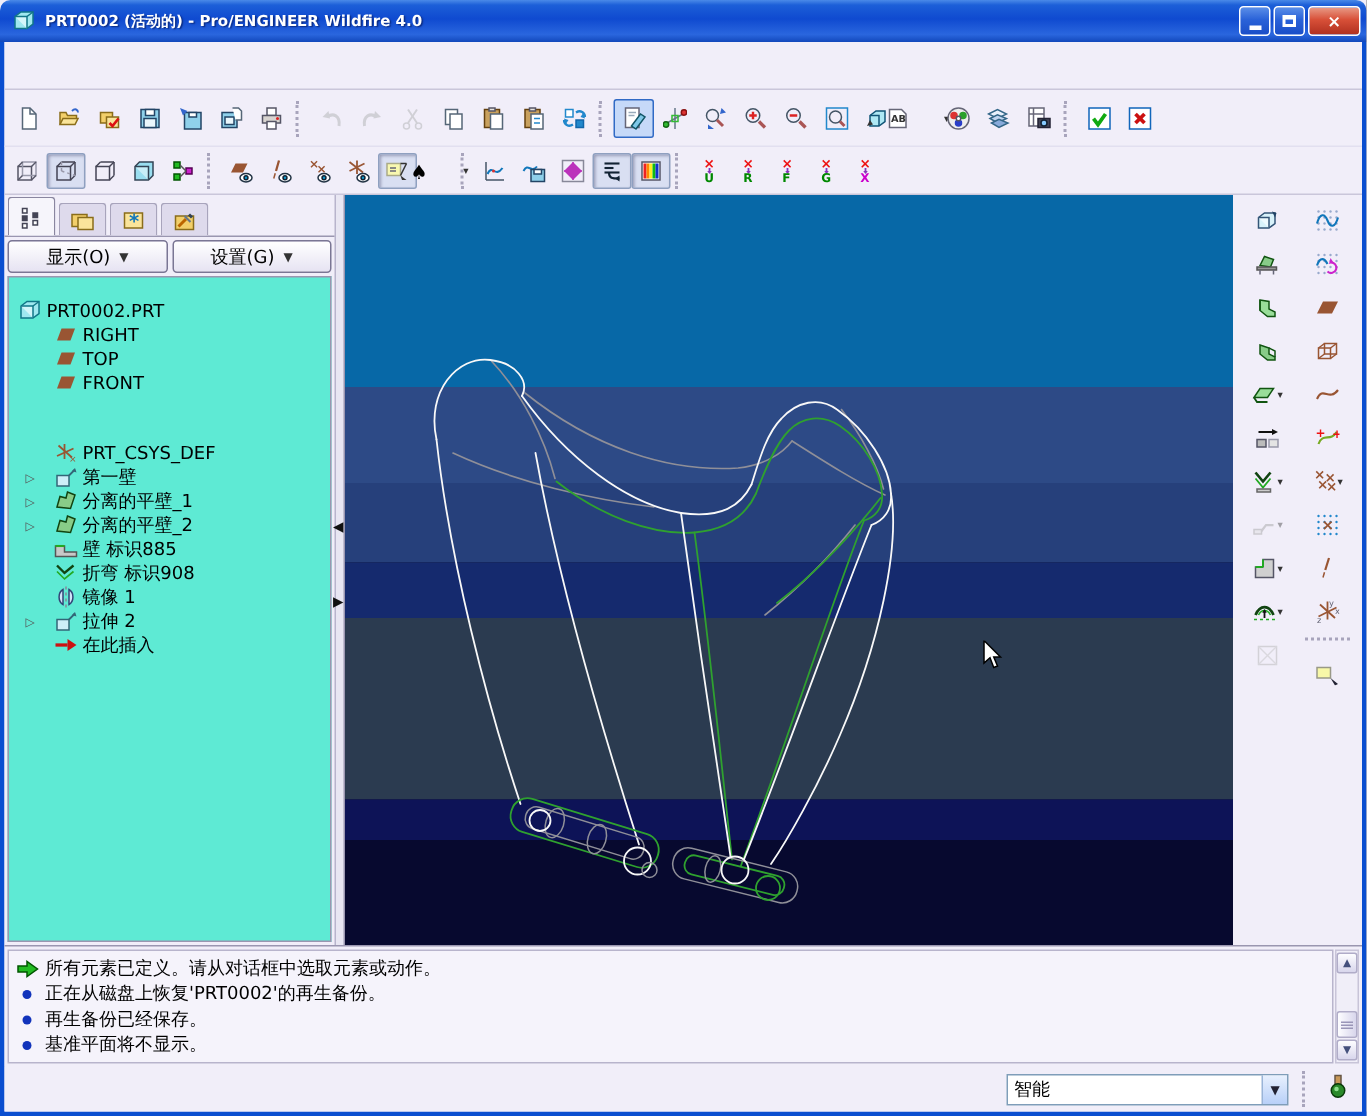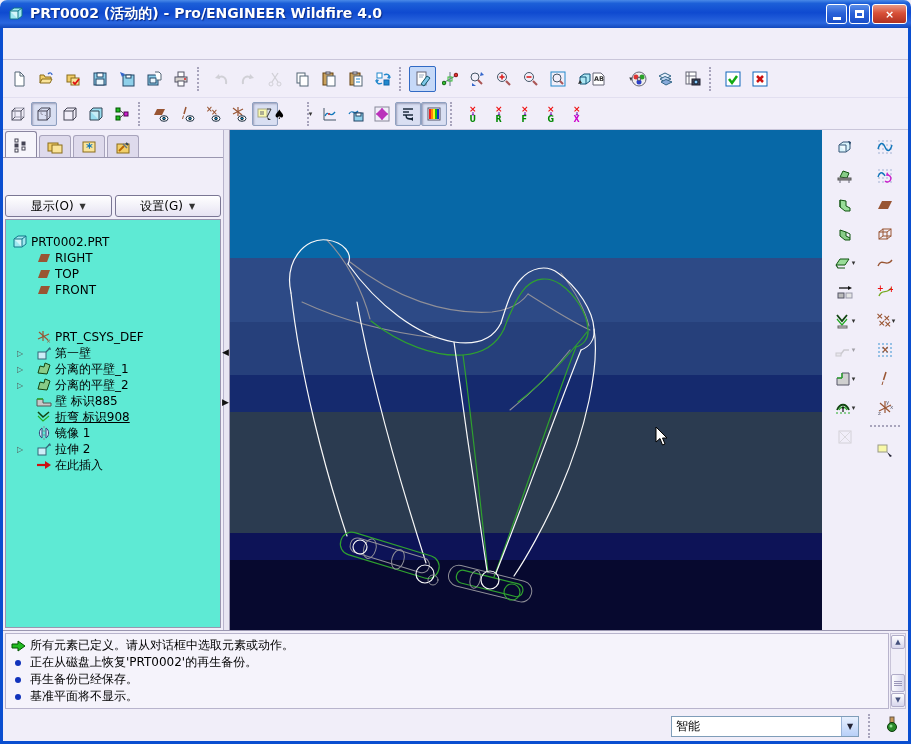--- a/index.html
+++ b/index.html
@@ -3,21 +3,21 @@
 <meta charset="utf-8">
 <style>
   html,body{margin:0;padding:0;background:#888;}
   *{box-sizing:border-box;}
   .win{width:911px;height:744px;font-family:"DejaVu Sans","Liberation Sans",sans-serif;font-size:12px;
        display:flex;flex-direction:column;background:#f1eef9;position:relative;}
   
   .titlebar{height:28px;background:linear-gradient(180deg,#4a8ae8 0%,#1c5fd8 12%,#0f4ad0 45%,#2a66de 82%,#1248bc 100%);
             border-radius:7px 7px 0 0;display:flex;align-items:center;padding:0 4px;color:#fff;font-weight:bold;}
   .titleicon{width:18px;height:18px;margin:0 4px;display:flex;align-items:center;}
-  .title{flex:1;text-shadow:1px 1px 1px #0a2a80;font-size:14px;white-space:nowrap;overflow:hidden;}
+  .title{flex:1;text-shadow:1px 1px 1px #0a2a80;font-size:10px;white-space:nowrap;overflow:hidden;}
   .winbtns{display:flex;gap:2px;}
   .wb{width:21px;height:20px;border:1px solid #fff;border-radius:3px;display:flex;align-items:center;justify-content:center;
       color:#fff;font-weight:bold;font-size:11px;background:linear-gradient(#5a8ee8,#2a62d8 45%,#1a4ec8);}
   .wb.close{background:linear-gradient(#e89a86,#d85038 45%,#b03020);width:35px;}
   .wb .minglyph{width:8px;height:3px;background:#fff;margin-top:8px;}
   .wb .maxglyph{width:9px;height:8px;border:2px solid #fff;border-top-width:3px;}
   
   .frame{flex:1;border:3px solid #0a4ed0;border-top:none;display:flex;flex-direction:column;background:#f1eef9;}
   
   .menubar{height:32px;display:flex;align-items:center;padding:0 6px;border-bottom:1px solid #cac6da;background:#f1eef9;}
@@ -35,21 +35,21 @@
   .tbtn.disabled{opacity:.42;filter:grayscale(.9);}
   .grip{width:7px;height:24px;margin:0 3px;border-left:2px dotted #a8a4bc;flex:none;}
   .dd{font-size:7px;color:#333;margin-left:1px;flex:none;}
   
   .main{height:500px;display:flex;}
   .panel{width:221px;display:flex;flex-direction:column;background:#f1eef9;border-right:1px solid #b8b4cc;}
   .tabs{height:28px;display:flex;align-items:flex-end;padding:2px 2px 0 2px;border-bottom:1px solid #9a96b0;gap:2px;}
   .tab{width:32px;height:22px;background:#dedaec;border:1px solid #a8a4bc;border-bottom:none;border-radius:3px 3px 0 0;
        display:flex;align-items:center;justify-content:center;}
   .tab.active{background:#f6f5fb;height:26px;border-color:#8a86a0;}
-  .btnrow{height:26px;display:flex;padding:2px;gap:3px;margin-top:35px;}
+  .btnrow{height:26px;display:flex;padding:2px;gap:3px;}
   .ptbtn{flex:1;border:1px solid #7a7694;border-radius:3px;background:linear-gradient(#ffffff,#e6e3f2);
          display:flex;align-items:center;justify-content:center;gap:5px;}
   .ptbtn .dd{font-size:8px;}
   .treewrap{flex:1;margin:0 2px 2px 2px;border:1px solid #9a96b0;background:#5eead4;overflow:hidden;padding-top:14px;}
   .trow{height:16px;display:flex;align-items:center;position:relative;white-space:nowrap;}
   .trow .exp{position:absolute;left:11px;font-size:8px;color:#555;}
   .ticn{width:16px;height:16px;margin-right:3px;flex:none;}
   .tlbl{color:#000;}
   
   .vsplit{width:6px;background:#e8e6f2;border-right:1px solid #9a96b0;position:relative;}
@@ -754,21 +754,21 @@
             <div class="trow" style="padding-left: 30px;">
 
               <span class="ticn">
                 <svg viewBox="0 0 16 16" width="16" height="16">
                   <path d="M1 13V6h6v4h8v3z" stroke="#555" fill="#c8c8c8" stroke-width="1"></path>
                   <line x1="1" y1="6" x2="7" y2="6" stroke="#2a2" stroke-width="1.4"></line>
                 </svg>
               </span>
               <span class="tlbl">壁 标识885</span>
             </div>
-            <div class="trow" style="padding-left: 30px; text-decoration: underline;">
+            <div class="trow" style="padding-left: 30px;">
 
               <span class="ticn">
                 <svg viewBox="0 0 16 16" width="16" height="16">
                   <path d="M2 3l5 5 6-5" stroke="#141" fill="none" stroke-width="1.6"></path>
                   <path d="M2 7l5 5 6-5" stroke="#2a2" fill="none" stroke-width="1.1"></path>
                 </svg>
               </span>
               <span class="tlbl">折弯 标识908</span>
             </div>
             <div class="trow" style="padding-left: 30px;">

